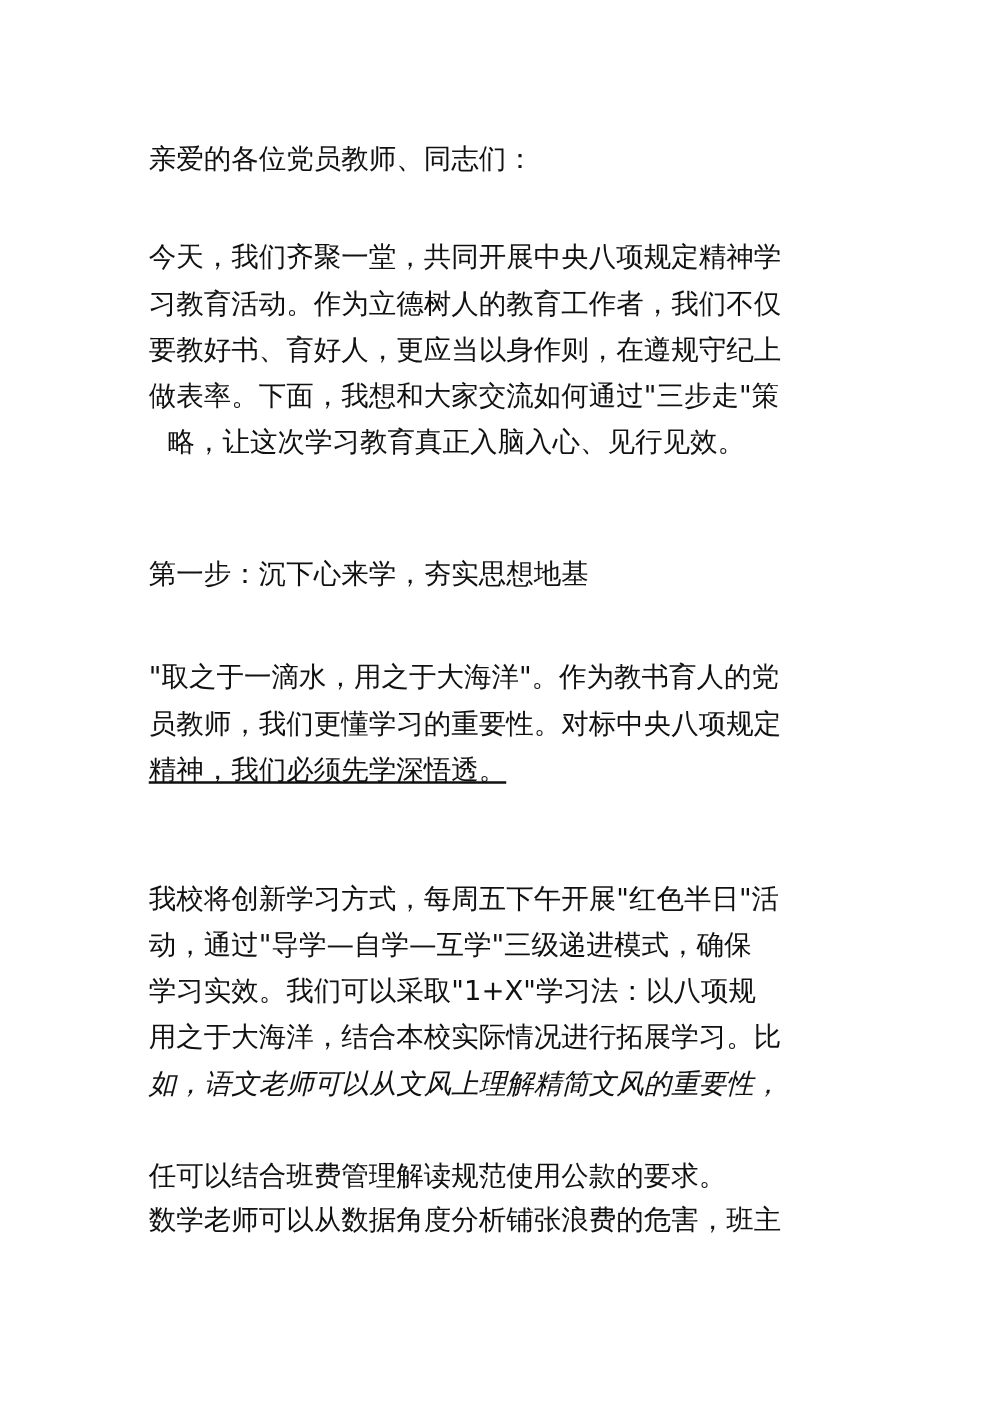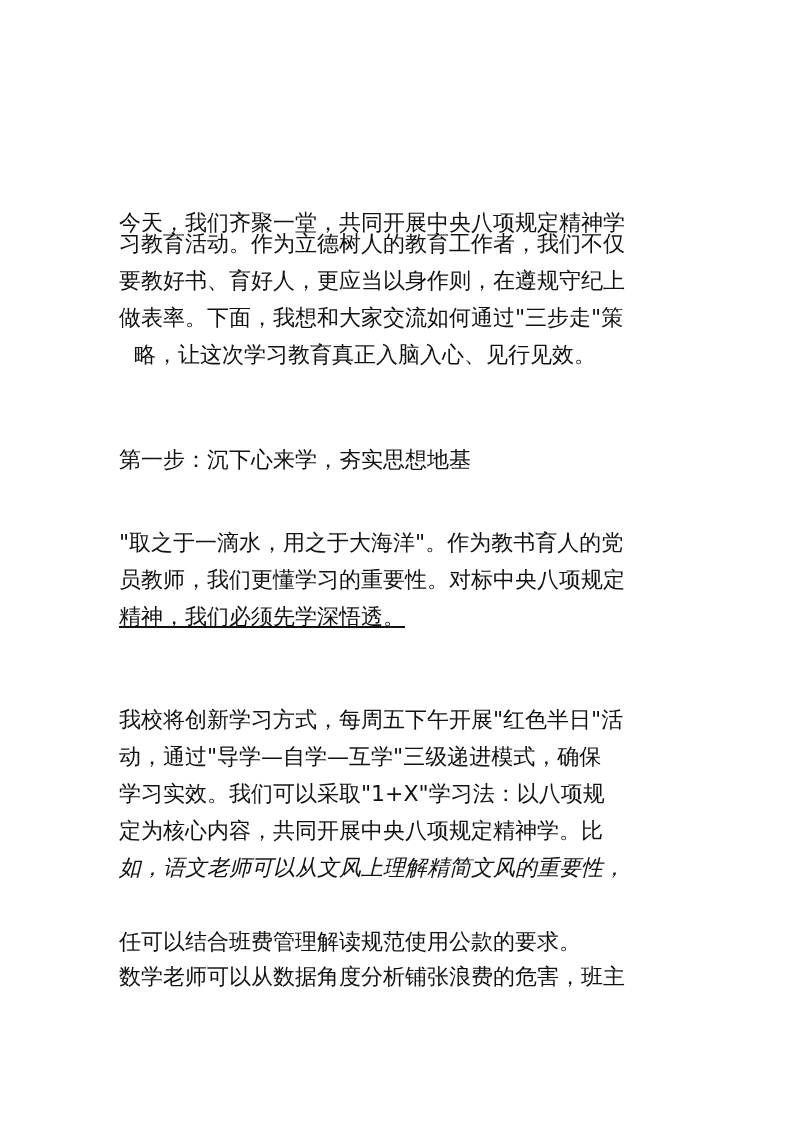--- a/index.html
+++ b/index.html
@@ -30,40 +30,41 @@
       height: 30px;
       white-space: nowrap;
       letter-spacing: 0px;
     }
   </style>
 </head>
 <body>
 
 <div class="page">
 
+  <div class="line" style="top:113px;">亲爱的各位党员教师、同志们：</div>
 
   <div>
-    <div class="line" style="top:208px;">今天，我们齐聚一堂，共同开展中央八项规定精神学</div>
+    <div class="line" style="top:192px;">今天，我们齐聚一堂，共同开展中央八项规定精神学</div>
     <div class="line" style="top:229px;">习教育活动。作为立德树人的教育工作者，我们不仅</div>
     <div class="line" style="top:266px;">要教好书、育好人，更应当以身作则，在遵规守纪上</div>
     <div class="line" style="top:303px;">做表率。下面，我想和大家交流如何通过"三步走"策</div>
     <div class="line" style="top:340px;margin-left:15px;">略，让这次学习教育真正入脑入心、见行见效。</div>
   </div>
 
   <div class="line" style="top:445px;">第一步：沉下心来学，夯实思想地基</div>
 
   <div>
     <div class="line" style="top:528px;">"取之于一滴水，用之于大海洋"。作为教书育人的党</div>
     <div class="line" style="top:565px;">员教师，我们更懂学习的重要性。对标中央八项规定</div>
     <div class="line" style="top:602px;text-decoration:underline;">精神，我们必须先学深悟透。</div>
   </div>
 
   <div>
     <div class="line" style="top:705px;">我校将创新学习方式，每周五下午开展"红色半日"活</div>
     <div class="line" style="top:742px;">动，通过"导学—自学—互学"三级递进模式，确保</div>
     <div class="line" style="top:779px;">学习实效。我们可以采取"1+X"学习法：以八项规</div>
-    <div class="line" style="top:816px;">定为核心内容，共同开展中央八项规定精神学。比</div>
+    <div class="line" style="top:816px;">用之于大海洋，结合本校实际情况进行拓展学习。比</div>
     <div class="line" style="top:853px;font-style:italic;">如，语文老师可以从文风上理解精简文风的重要性，</div>
     <div class="line" style="top:938px;margin-top:24px;">数学老师可以从数据角度分析铺张浪费的危害，班主</div>
     <div class="line" style="top:927px;">任可以结合班费管理解读规范使用公款的要求。</div>
   </div>
 
 </div>
 
 </body></html>

